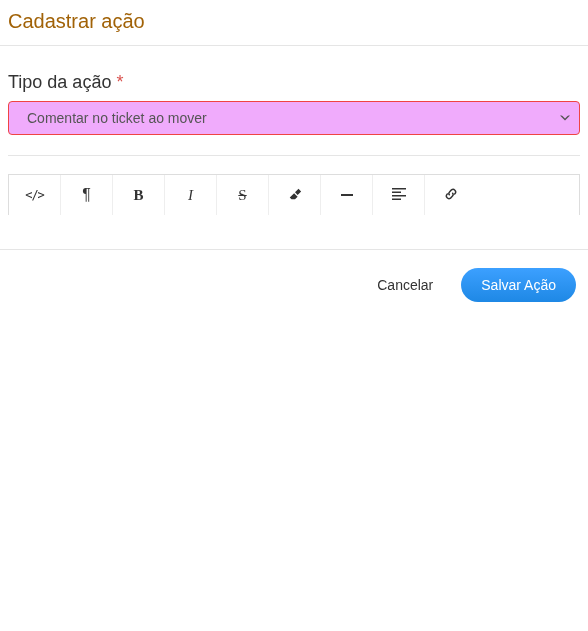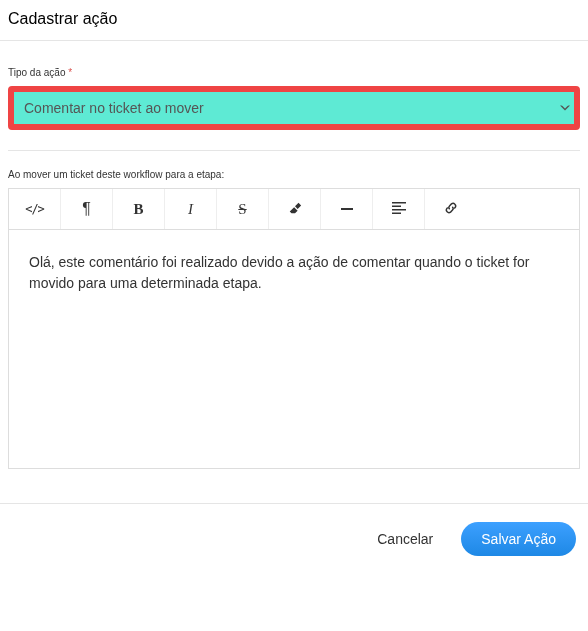--- a/index.html
+++ b/index.html
@@ -11,53 +11,53 @@
       font-family: -apple-system, BlinkMacSystemFont, "Segoe UI", Helvetica, Arial, sans-serif;
       font-size: 14px;
       color: #333;
       background: #fff;
       width: 588px;
     }
     .container {
       padding: 10px 8px 0 8px;
     }
     .page-title {
-      font-size: 16px;
+      font-size: 20px;
       font-weight: 500;
-      color: #000000;
+      color: #a16207;
       padding-bottom: 12px;
     }
     .hr {
       border: none;
       border-top: 1px solid #e5e5e5;
       margin: 0 -8px;
     }
     .form-section {
       padding-top: 16px;
     }
     .form-label {
-      font-size: 10px;
+      font-size: 18px;
       color: #333;
       margin-bottom: 8px;
       display: block;
     }
     .required {
       color: #d9534f;
     }
     .select-wrapper {
       position: relative;
       margin-bottom: 20px;
     }
     select {
       width: 100%;
-      padding: 8px 10px;
-      font-size: 14px;
-      border: 6px solid #ef4444;
+      padding: 8px 18px;
+      font-size: 14px;
+      border: 1px solid #ef4444;
       border-radius: 4px;
-      background: #5eead4;
+      background: #f0abfc;
       color: #555;
       appearance: none;
       -webkit-appearance: none;
       cursor: pointer;
     }
     .select-chevron {
       position: absolute;
       right: 10px;
       top: 50%;
       transform: translateY(-50%);
@@ -176,21 +176,20 @@
         <svg viewBox="0 0 10 6" width="10" height="6">
             <path d="M0 0 L5 5 L10 0 L9 -1 L5 3 L1 -1 Z" fill="#555"></path>
           </svg>
       </span>
     </div>
   </div>
 
   <hr class="section-divider">
 
   <div>
-    <label class="form-label">Ao mover um ticket deste workflow para a etapa:</label>
   </div>
 
   <div>
 
     <div class="editor-toolbar">
       <button class="toolbar-btn">
         <span style="font-size:12px;font-family:monospace;letter-spacing:-1px;">&lt;/&gt;</span>
       </button>
       <button class="toolbar-btn">
         <span style="font-size:16px;">¶</span>
@@ -227,20 +226,19 @@
       <button class="toolbar-btn">
         <span>
           <svg viewBox="0 0 16 16" width="14" height="14">
             <path d="M6.5 9.5 a3 3 0 0 1 0 -4.2 l2 -2 a3 3 0 0 1 4.2 4.2 l-1 1" fill="none" stroke="#333" stroke-width="1.6"></path>
             <path d="M9.5 6.5 a3 3 0 0 1 0 4.2 l-2 2 a3 3 0 0 1 -4.2 -4.2 l1 -1" fill="none" stroke="#333" stroke-width="1.6"></path>
           </svg>
         </span>
       </button>
     </div>
 
-    <div class="editor-area" contenteditable="true" style="">Olá, este comentário foi realizado devido a ação de comentar  quando o ticket for movido para uma determinada etapa.</div>
   </div>
 </div>
 
 <div class="footer">
   <button class="btn-cancel">Cancelar</button>
   <button class="btn-primary">Salvar Ação</button>
 </div>
 
 </body></html>

